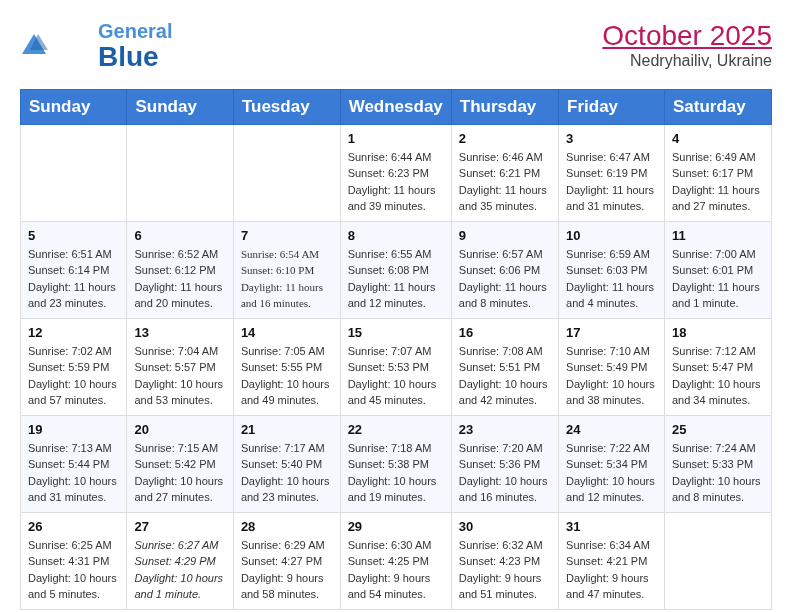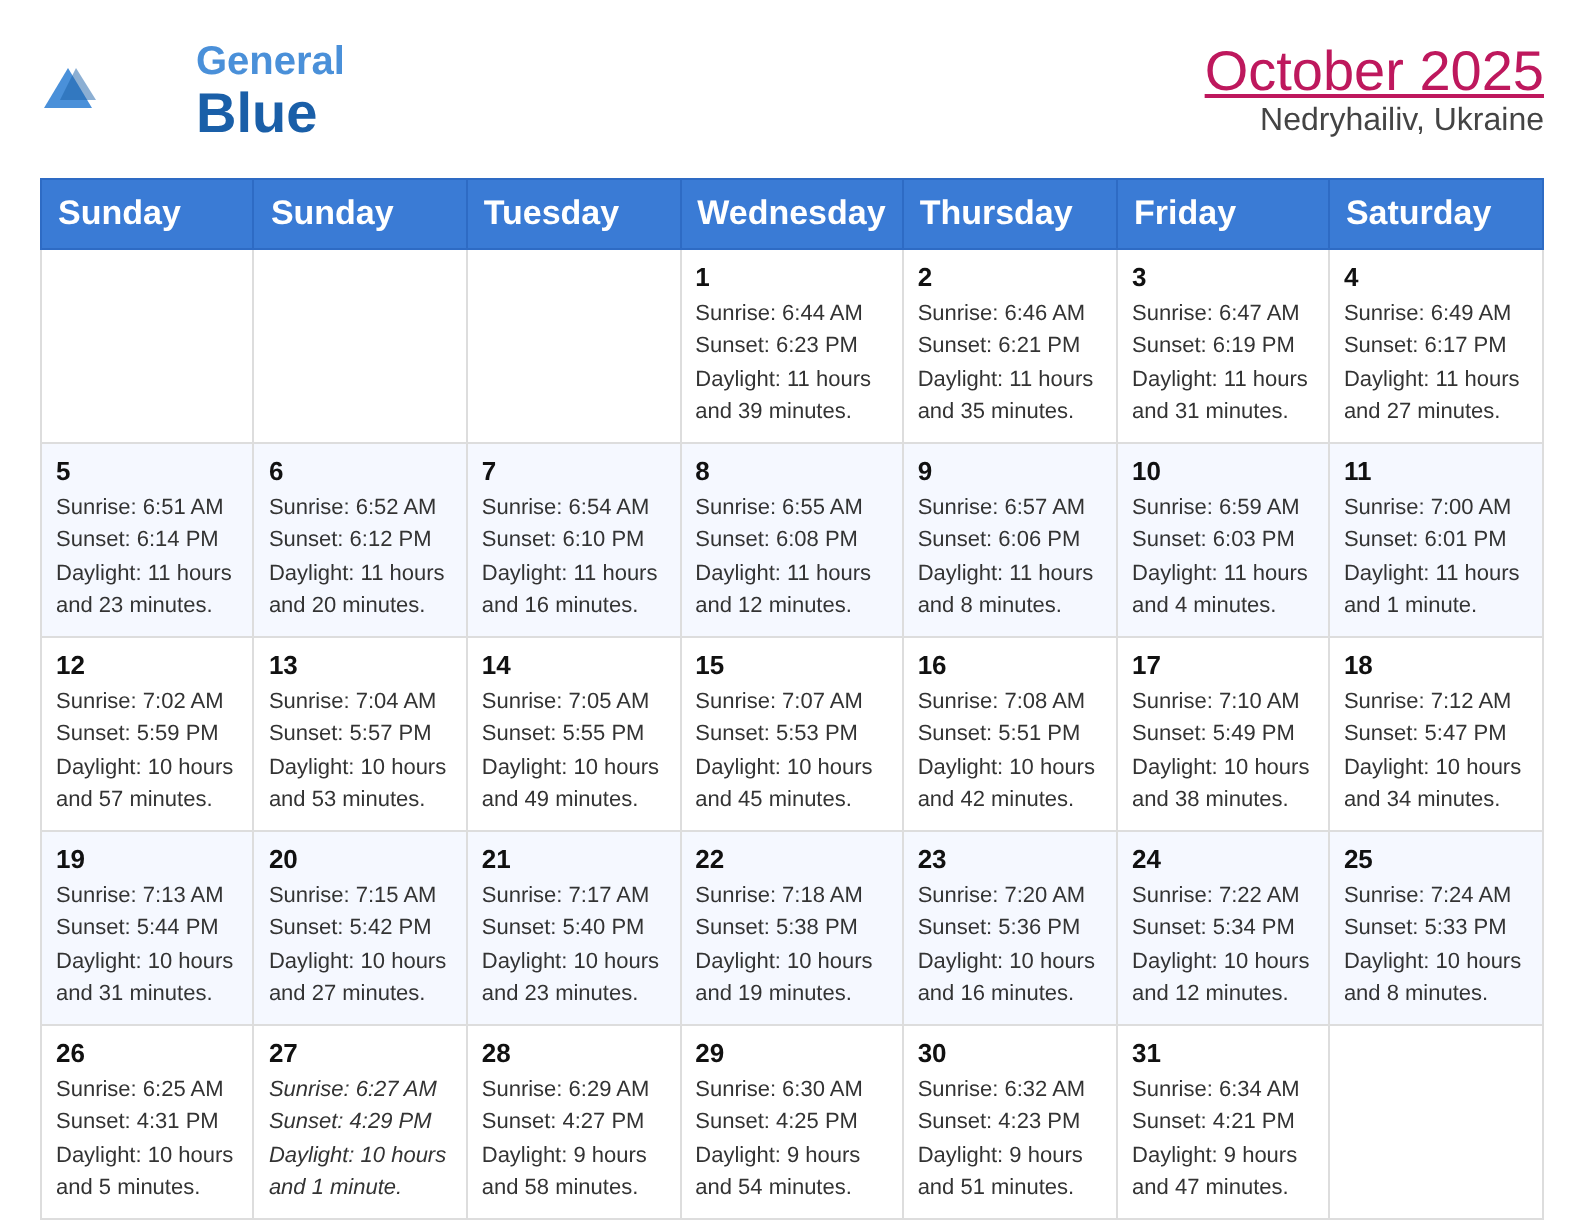--- a/index.html
+++ b/index.html
@@ -154,21 +154,21 @@
         </td>
         <td>
           <div class="day-num">6</div>
           <div class="day-info" style="white-space: pre-line;">Sunrise: 6:52 AM
 Sunset: 6:12 PM
 Daylight: 11 hours
 and 20 minutes.</div>
         </td>
         <td>
           <div class="day-num">7</div>
-          <div class="day-info" style="white-space: pre-line;">Sunrise: 6:54 AM
+          <div class="day-info" style="white-space: pre-line; font-family: Liberation Serif, serif;">Sunrise: 6:54 AM
 Sunset: 6:10 PM
 Daylight: 11 hours
 and 16 minutes.</div>
         </td>
         <td>
           <div class="day-num">8</div>
           <div class="day-info" style="white-space: pre-line;">Sunrise: 6:55 AM
 Sunset: 6:08 PM
 Daylight: 11 hours
 and 12 minutes.</div>

